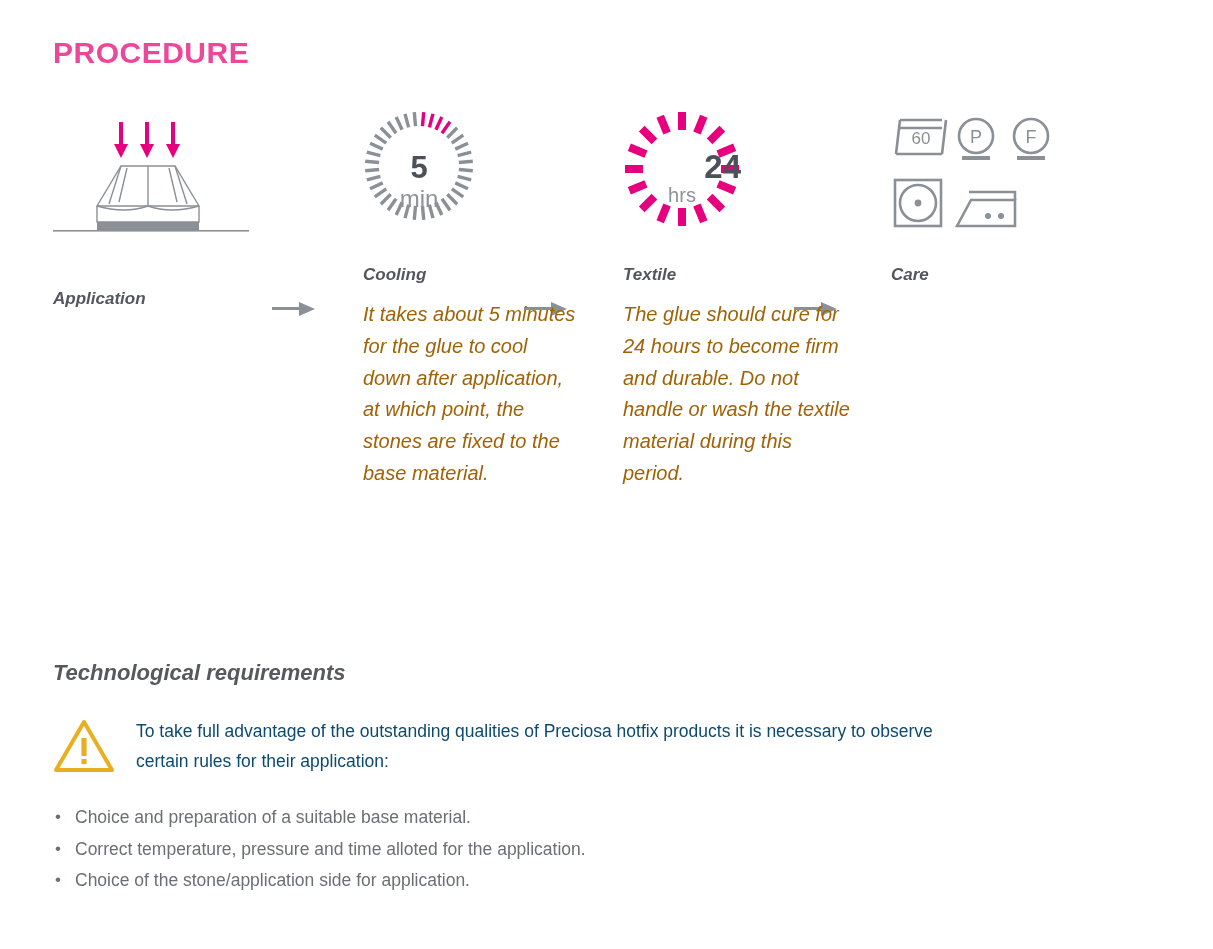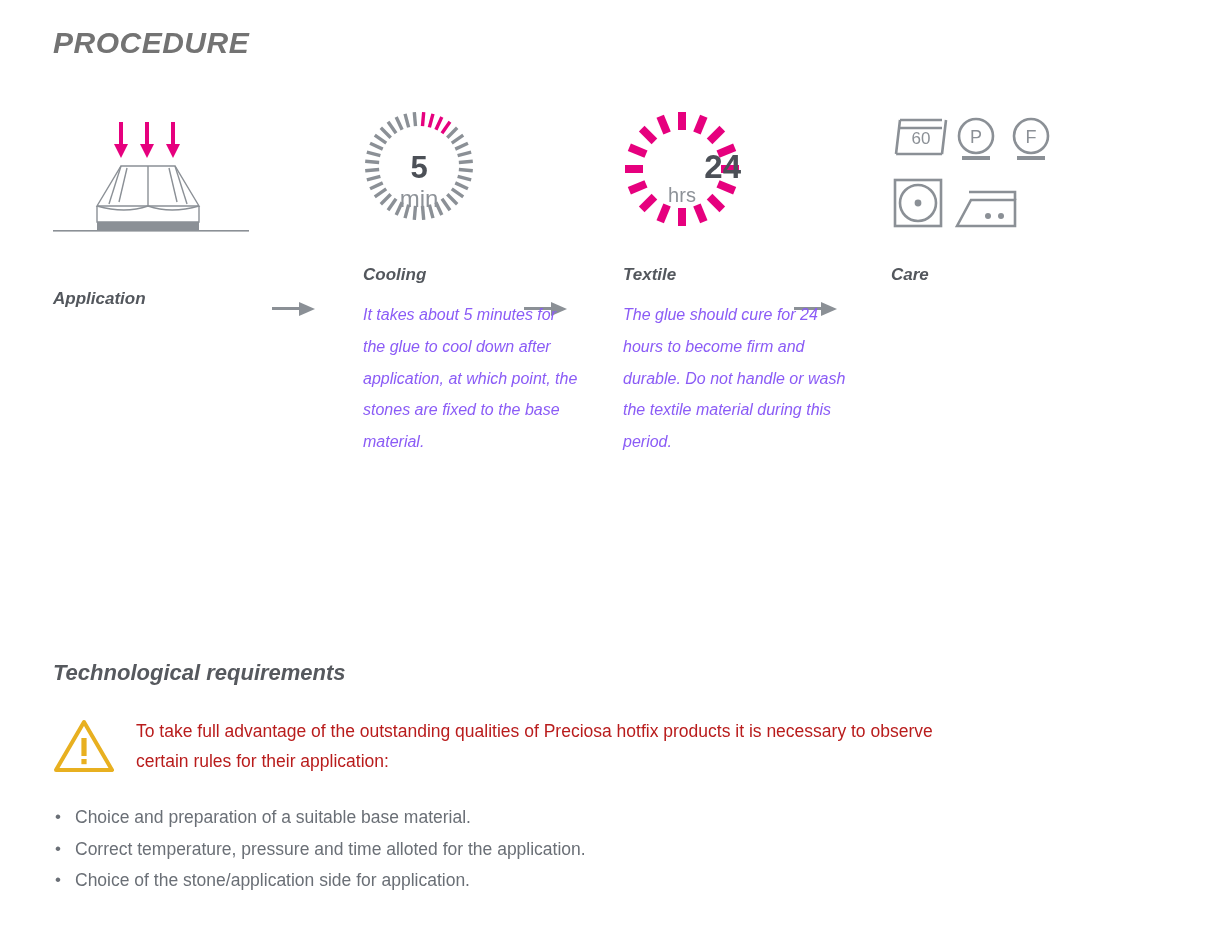--- a/index.html
+++ b/index.html
@@ -13,26 +13,25 @@
     position: relative;
     font-family: "Liberation Sans", sans-serif;
     color: #5a5f66;
     overflow: hidden;
   }
 
   
   .page-title {
     position: absolute;
     left: 53px;
-    top: 26px;
+    top: 36px;
     font-size: 30px;
     font-weight: bold;
-    font-style: italic;
     letter-spacing: 0.5px;
-    color: #737373;
+    color: #ec4899;
   }
 
   
   .procedure {
     position: absolute;
     left: 0;
     top: 110px;
     width: 1213px;
     height: 470px;
   }
@@ -52,24 +51,24 @@
 
   .step-label {
     font-size: 17px;
     font-weight: bold;
     font-style: italic;
     color: #53575d;
     margin: 0 0 14px 0;
   }
   .step-app .step-label { margin-top: 24px; }
   .step-body {
-    font-size: 16px;
+    font-size: 20px;
     font-style: italic;
     line-height: 31.8px;
-    color: #8b5cf6;
+    color: #a16207;
   }
 
   
   .arrow {
     position: absolute;
     top: 192px;
     width: 44px;
     height: 14px;
   }
   .arrow-1 { left: 272px; }
@@ -140,21 +139,21 @@
   }
   .warn-icon {
     position: absolute;
     left: 0;
     top: 2px;
   }
   .tech-note-text {
     margin-left: 83px;
     font-size: 17.5px;
     line-height: 30px;
-    color: #b91c1c;
+    color: #0c4a6e;
     max-width: 810px;
   }
   .bullets {
     margin: 18px 0 0 0;
     padding: 0;
     list-style: none;
   }
   .bullets li {
     font-size: 17.5px;
     line-height: 31.5px;

